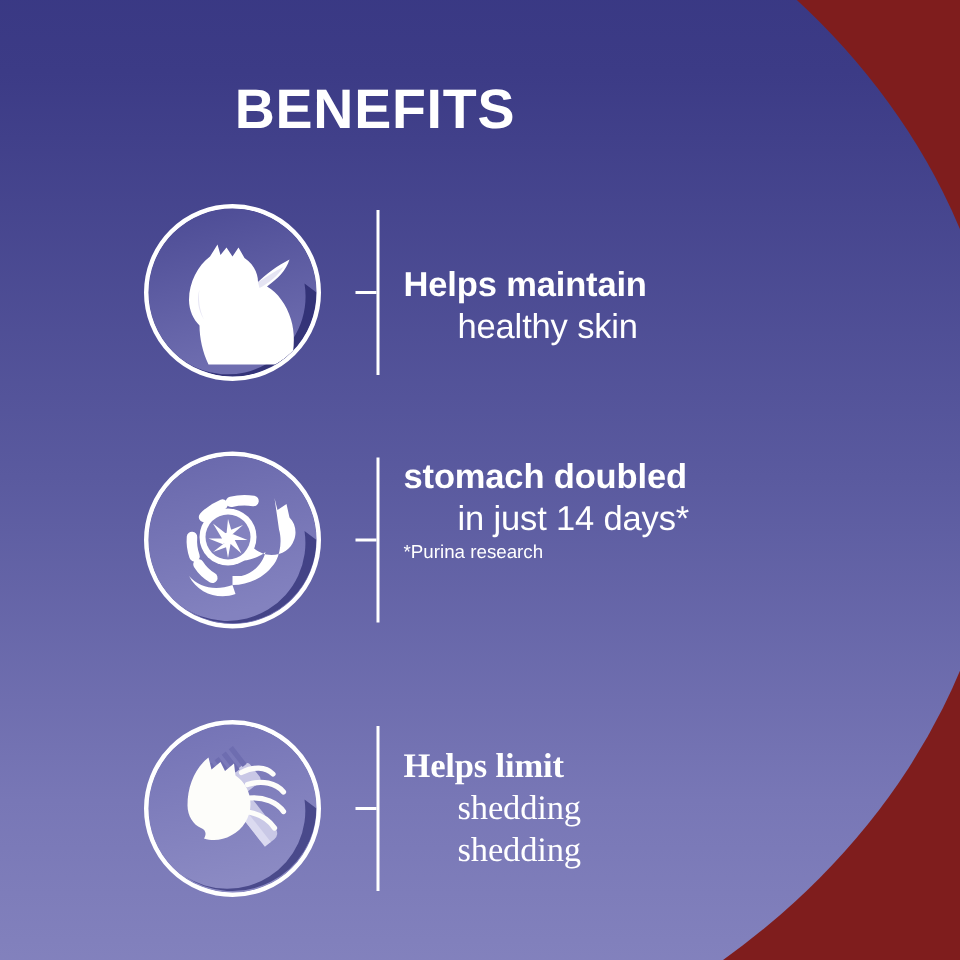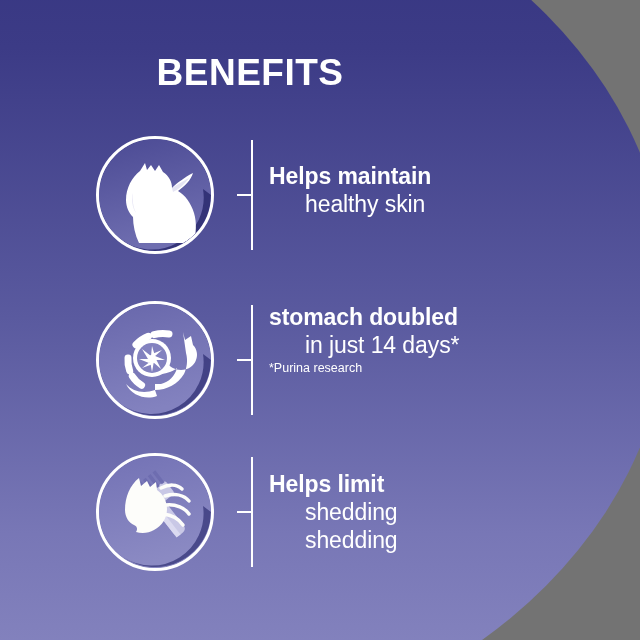--- a/index.html
+++ b/index.html
@@ -10,21 +10,21 @@
   body {
     font-family: "Liberation Sans", sans-serif;
     -webkit-font-smoothing: antialiased;
   }
 
   #poster {
     position: relative;
     width: 640px;
     height: 640px;
     overflow: hidden;
-    background: #737373;
+    background: #7f1d1d;
   }
 
   
   .bg-shape {
     position: absolute;
     left: -420px;
     top: -150px;
     width: 1090px;
     height: 900px;
     border-radius: 50%;
@@ -50,21 +50,21 @@
   }
 
   .row {
     position: absolute;
     left: 0;
     width: 640px;
     height: 130px;
   }
   .row-1 { top: 130px; }
   .row-2 { top: 295px; }
-  .row-3 { top: 447px; }
+  .row-3 { top: 474px; font-family: Liberation Serif, serif; }
 
   
   .medallion {
     position: absolute;
     left: 96px;
     top: 6px;
     width: 118px;
     height: 118px;
     border-radius: 50%;
     border: 3px solid #ffffff;
@@ -118,21 +118,21 @@
     letter-spacing: -0.1px;
     margin-left: 36px;
   }
   .t-note {
     font-size: 12.5px;
     font-weight: normal;
     line-height: 17px;
     margin-top: 1px;
   }
 
-  .row-1 .textblock { top: 32px; }
+  .row-1 .textblock { top: 45px; }
   .row-2 .textblock { top: 8px; }
   .row-3 .textblock { top: 23px; }
 </style>
 </head>
 <body>
 
 <div id="poster">
 
   <div class="bg-shape"></div>
 

